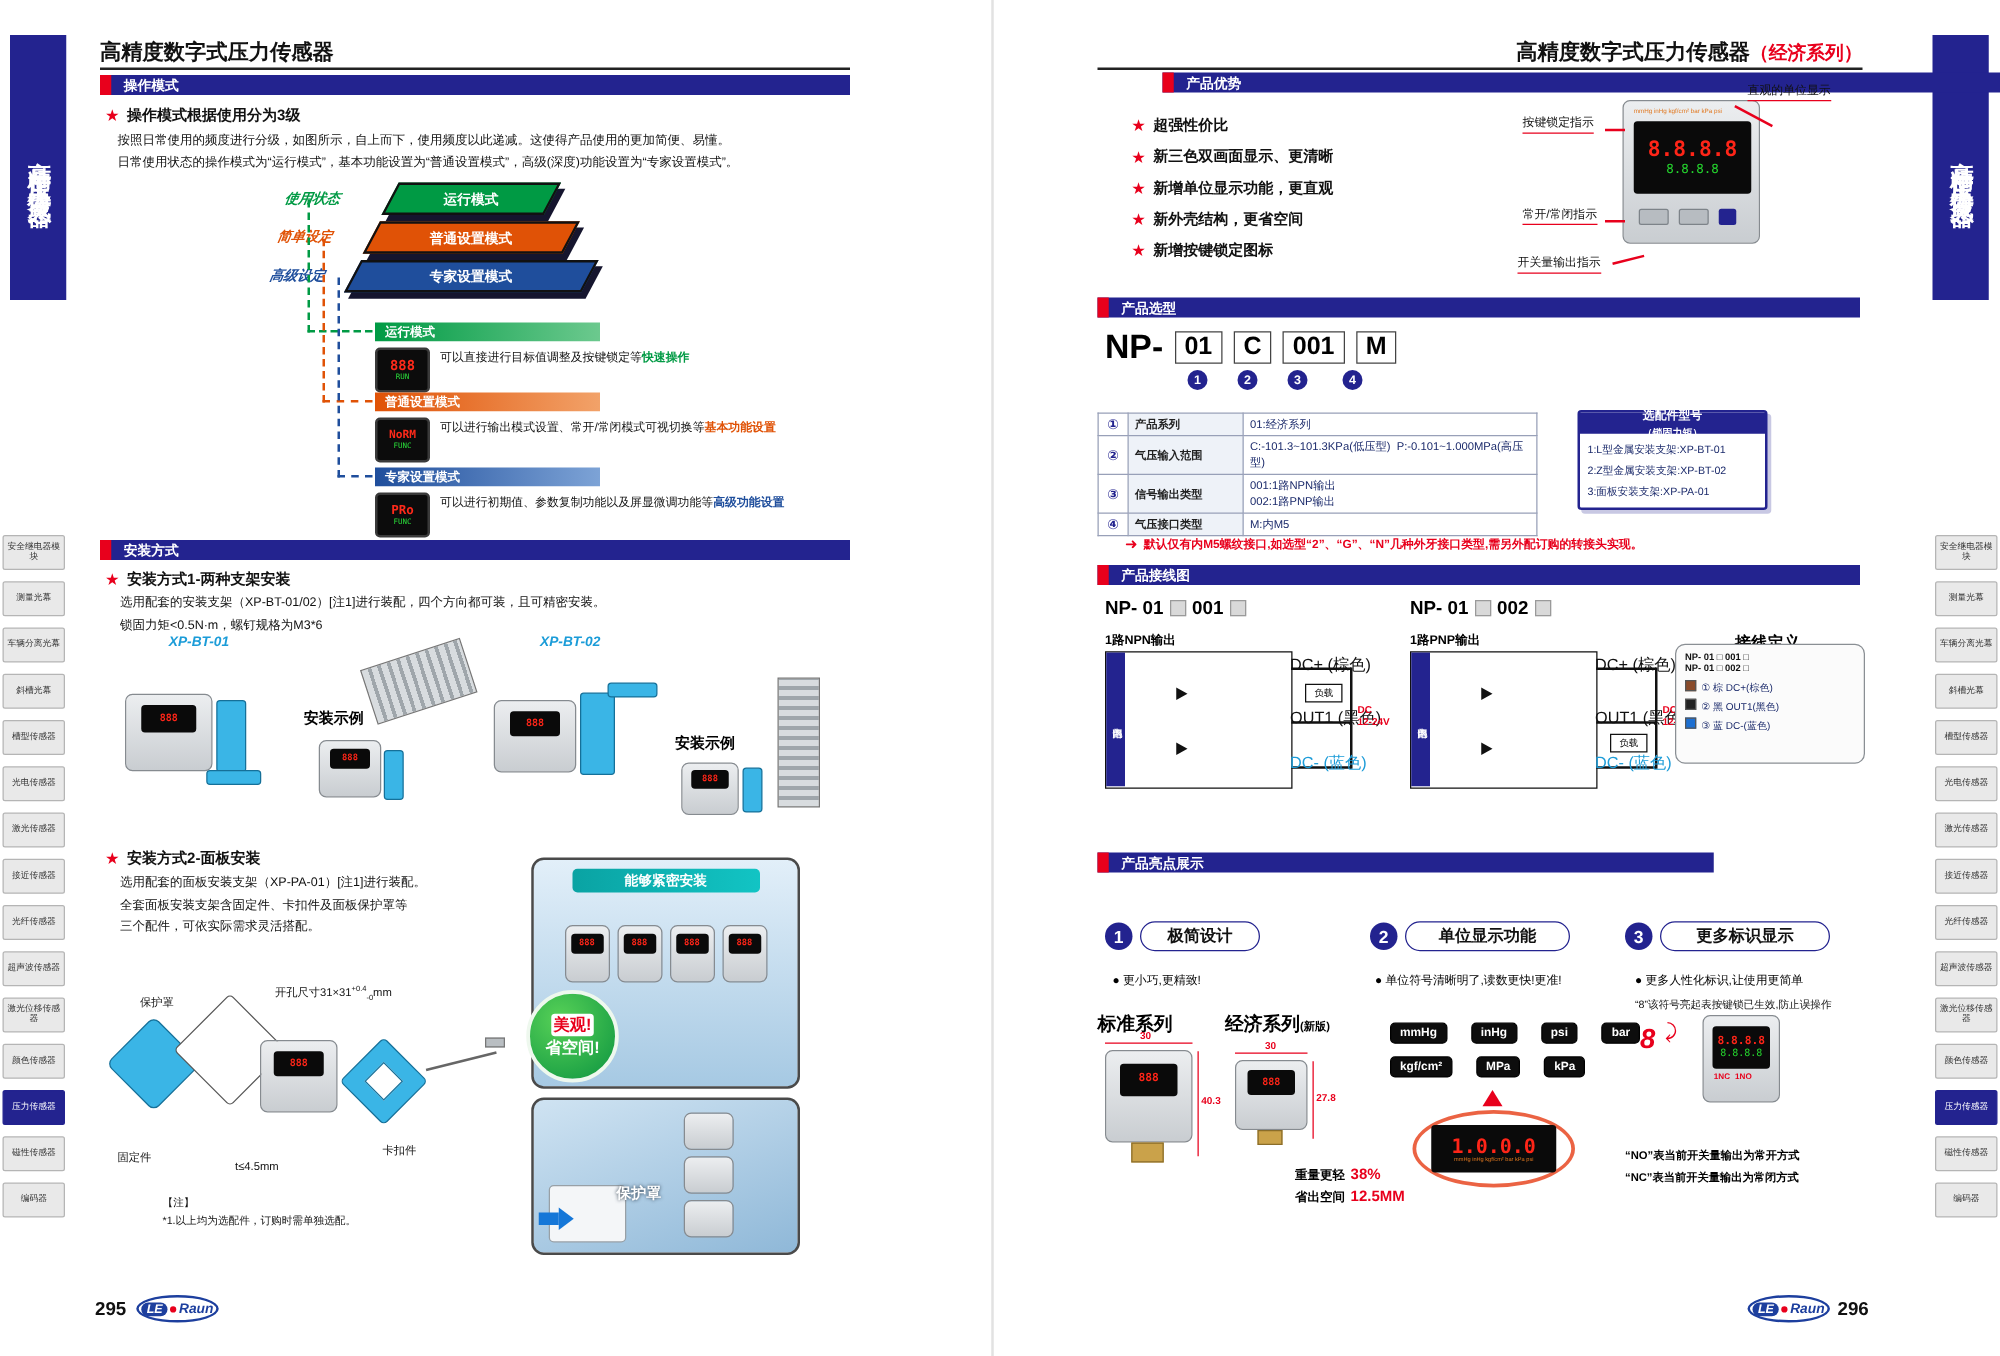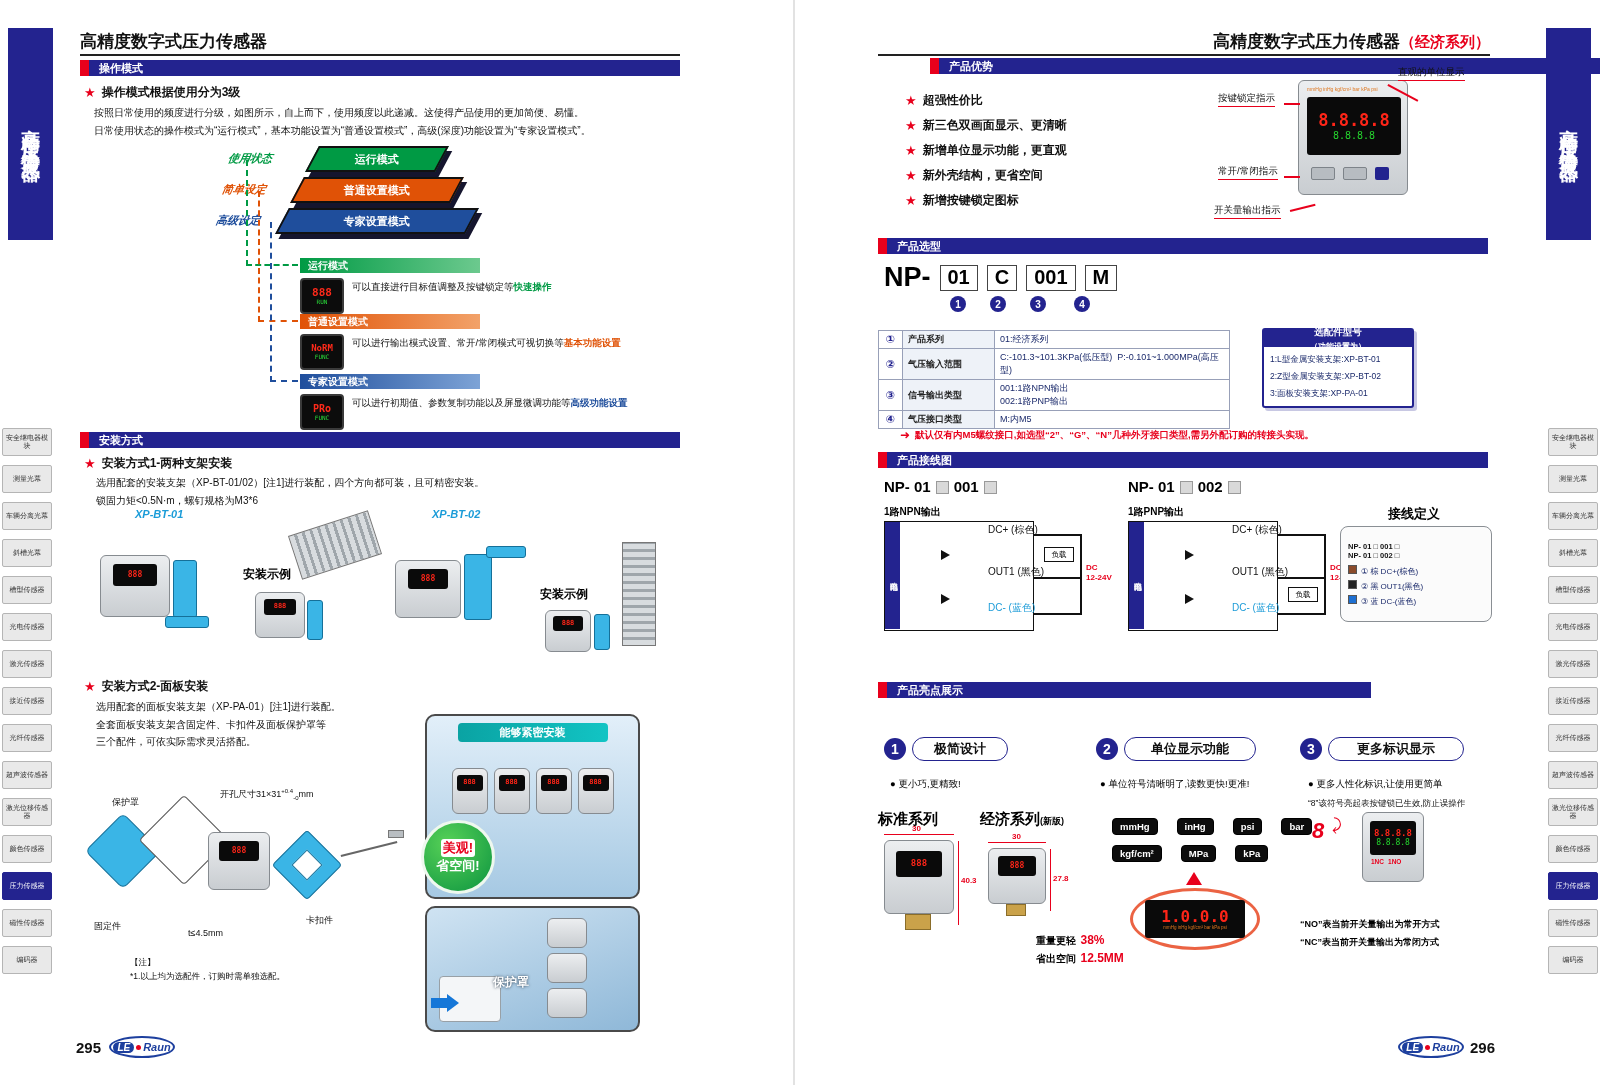--- a/index.html
+++ b/index.html
@@ -54,21 +54,21 @@
   table.sel td{border:1px solid #98a0b8;font-size:9px;padding:2px 5px;color:#1b2a6b;vertical-align:middle;}
   table.sel td.num{width:24px;text-align:center;font-size:11px;font-weight:bold;color:#23238f;}
   table.sel td.lab{width:92px;font-weight:bold;color:#222;background:#eef2f8;font-size:9px;}
   .optbox{border:2px solid #23238f;border-radius:3px;background:#fff;box-shadow:3px 3px 0 rgba(35,35,143,.25);}
   .opthead{background:#23238f;color:#fff;font-weight:bold;font-size:9.5px;height:17px;display:flex;align-items:center;justify-content:center;gap:2px;flex-direction:column;}
   .optitem{font-size:8.5px;color:#1b2a6b;line-height:2;white-space:nowrap;}
   .rednote{color:#e8001c;font-size:9.5px;font-weight:bold;}
   .wline{background:#111;height:2px;}
   .wvline{background:#111;width:2px;}
   .diode{width:0;height:0;border-top:5px solid transparent;border-bottom:5px solid transparent;border-left:9px solid #111;}
-  .wlab{font-size:10px;color:#111;white-space:nowrap;}
+  .wlab{font-size:13px;color:#111;white-space:nowrap;margin-left:44px;}
   .graybox{width:13px;height:13px;background:#d9d9d9;border:1px solid #9a9a9a;display:inline-block;margin:0 5px;vertical-align:-2px;}
   .wchip{width:9px;height:9px;display:inline-block;margin-right:4px;border:1px solid #555;}
   .dimlbl{color:#e8001c;font-size:8px;font-weight:bold;white-space:nowrap;}
   .dimline{background:#e8001c;}
   .logo{display:flex;align-items:center;gap:4px;}
   .logo-oval{width:66px;height:22px;border:2px solid #1d3f9e;border-radius:50%;display:flex;align-items:center;
     justify-content:center;gap:2px;background:#fff;}
   .logo-le{background:#1d3f9e;color:#fff;font-weight:bold;font-style:italic;font-size:10px;padding:0 4px;border-radius:8px;}
   .logo-dot{width:5px;height:5px;border-radius:50%;background:#e8001c;}
   .logo-raun{color:#1d3f9e;font-weight:bold;font-style:italic;font-size:11px;}
@@ -246,21 +246,21 @@
     <div class="abs" style="left:300px;top:78px;width:16px;height:8px;background:#b9bec2;border:1px solid #777"></div>
     <div class="abs lbl" style="left:6px;top:168px">固定件</div>
     <div class="abs lbl" style="left:100px;top:176px">t≤4.5mm</div>
     <div class="abs lbl" style="left:218px;top:162px">卡扣件</div>
   </div>
   <div class="abs" style="left:130px;top:956px;font-size:8.5px;color:#111;line-height:1.6">
     <div>【注】</div>
     <div>*1.以上均为选配件，订购时需单独选配。</div>
   </div>
 
-  <div class="abs" style="left:425px;top:714px;width:215px;height:318px">
+  <div class="abs" style="left:425px;top:686px;width:215px;height:318px">
     <div class="photo abs" style="left:0;top:0;width:215px;height:185px;background:linear-gradient(#e2eff9,#a6c9e3)">
       <div style="width:150px;margin:7px auto 0;background:linear-gradient(90deg,#0aa3a3,#12c4c4);color:#fff;font-weight:bold;font-size:11px;text-align:center;border-radius:4px;padding:2px 0">能够紧密安装</div>
       <div style="display:flex;gap:6px;justify-content:center;margin-top:26px">
         <div class="device" style="width:36px;height:46px">
             <div class="screen" style="margin:6px auto 0;width:26px;height:16px">
               <span class="rdig" style="font-size:7px">888</span>
             </div>
           </div>
         <div class="device" style="width:36px;height:46px">
             <div class="screen" style="margin:6px auto 0;width:26px;height:16px">
@@ -419,21 +419,21 @@
       <td class="num">④</td>
       <td class="lab">气压接口类型</td>
       <td>M:内M5</td>
     </tr>
   </tbody>
     </table>
 
   <div class="abs optbox" style="left:1262px;top:328px;width:152px">
     <div class="opthead">
       <span>选配件型号</span>
-        <span style="font-size:8px">（功能设置为）</span>
+        <span style="font-size:8px">（锁固力矩）</span>
     </div>
     <div style="padding:4px 6px">
       <div class="optitem">1:L型金属安装支架:XP-BT-01</div>
       <div class="optitem">2:Z型金属安装支架:XP-BT-02</div>
       <div class="optitem">3:面板安装支架:XP-PA-01</div>
     </div>
   </div>
 
   <div class="abs" style="left:900px;top:428px;display:flex;gap:5px;align-items:center">
     <span style="color:#e8001c;font-size:12px">➜</span>
@@ -487,21 +487,21 @@
     <div class="abs wlab" style="left:104px;top:18px">DC+ (棕色)</div>
     <div class="abs wlab" style="left:104px;top:60px">OUT1 (黑色)</div>
     <div class="abs wlab" style="left:104px;top:96px;color:#1d9cd8">DC- (蓝色)</div>
     <div class="abs" style="left:202px;top:58px;color:#e8001c;font-weight:bold;font-size:8px;line-height:1.2">
       <div>DC</div>
       <div>12-24V</div>
     </div>
   </div>
 
   <div class="abs" style="left:1388px;top:505px;font-weight:bold;font-size:13px">接线定义</div>
-  <div class="abs" style="left:1340px;top:526px;width:152px;height:96px;border:1.5px solid #8a8f94;border-radius:8px;background:#fbfbfb;padding:15px 7px">
+  <div class="abs" style="left:1340px;top:515px;width:152px;height:96px;border:1.5px solid #8a8f94;border-radius:8px;background:#fbfbfb;padding:5px 7px">
     <div style="font-size:7.5px;font-weight:bold;color:#111">NP- 01 □ 001 □</div>
     <div style="font-size:7.5px;font-weight:bold;color:#111;margin-bottom:4px">NP- 01 □ 002 □</div>
     <div style="font-size:8px;color:#1b2a6b;line-height:1.9"><span class="wchip" style="background:#8a4b2a"></span><span>① 棕 DC+(棕色)</span></div>
     <div style="font-size:8px;color:#1b2a6b;line-height:1.9"><span class="wchip" style="background:#222"></span><span>② 黑 OUT1(黑色)</span></div>
     <div style="font-size:8px;color:#1b2a6b;line-height:1.9"><span class="wchip" style="background:#1d6fd1"></span><span>③ 蓝 DC-(蓝色)</span></div>
   </div>
 
   <div class="abs secbar" style="left:878px;top:682px;width:493px">
     <span class="rsq"></span>
     <span>产品亮点展示</span>

